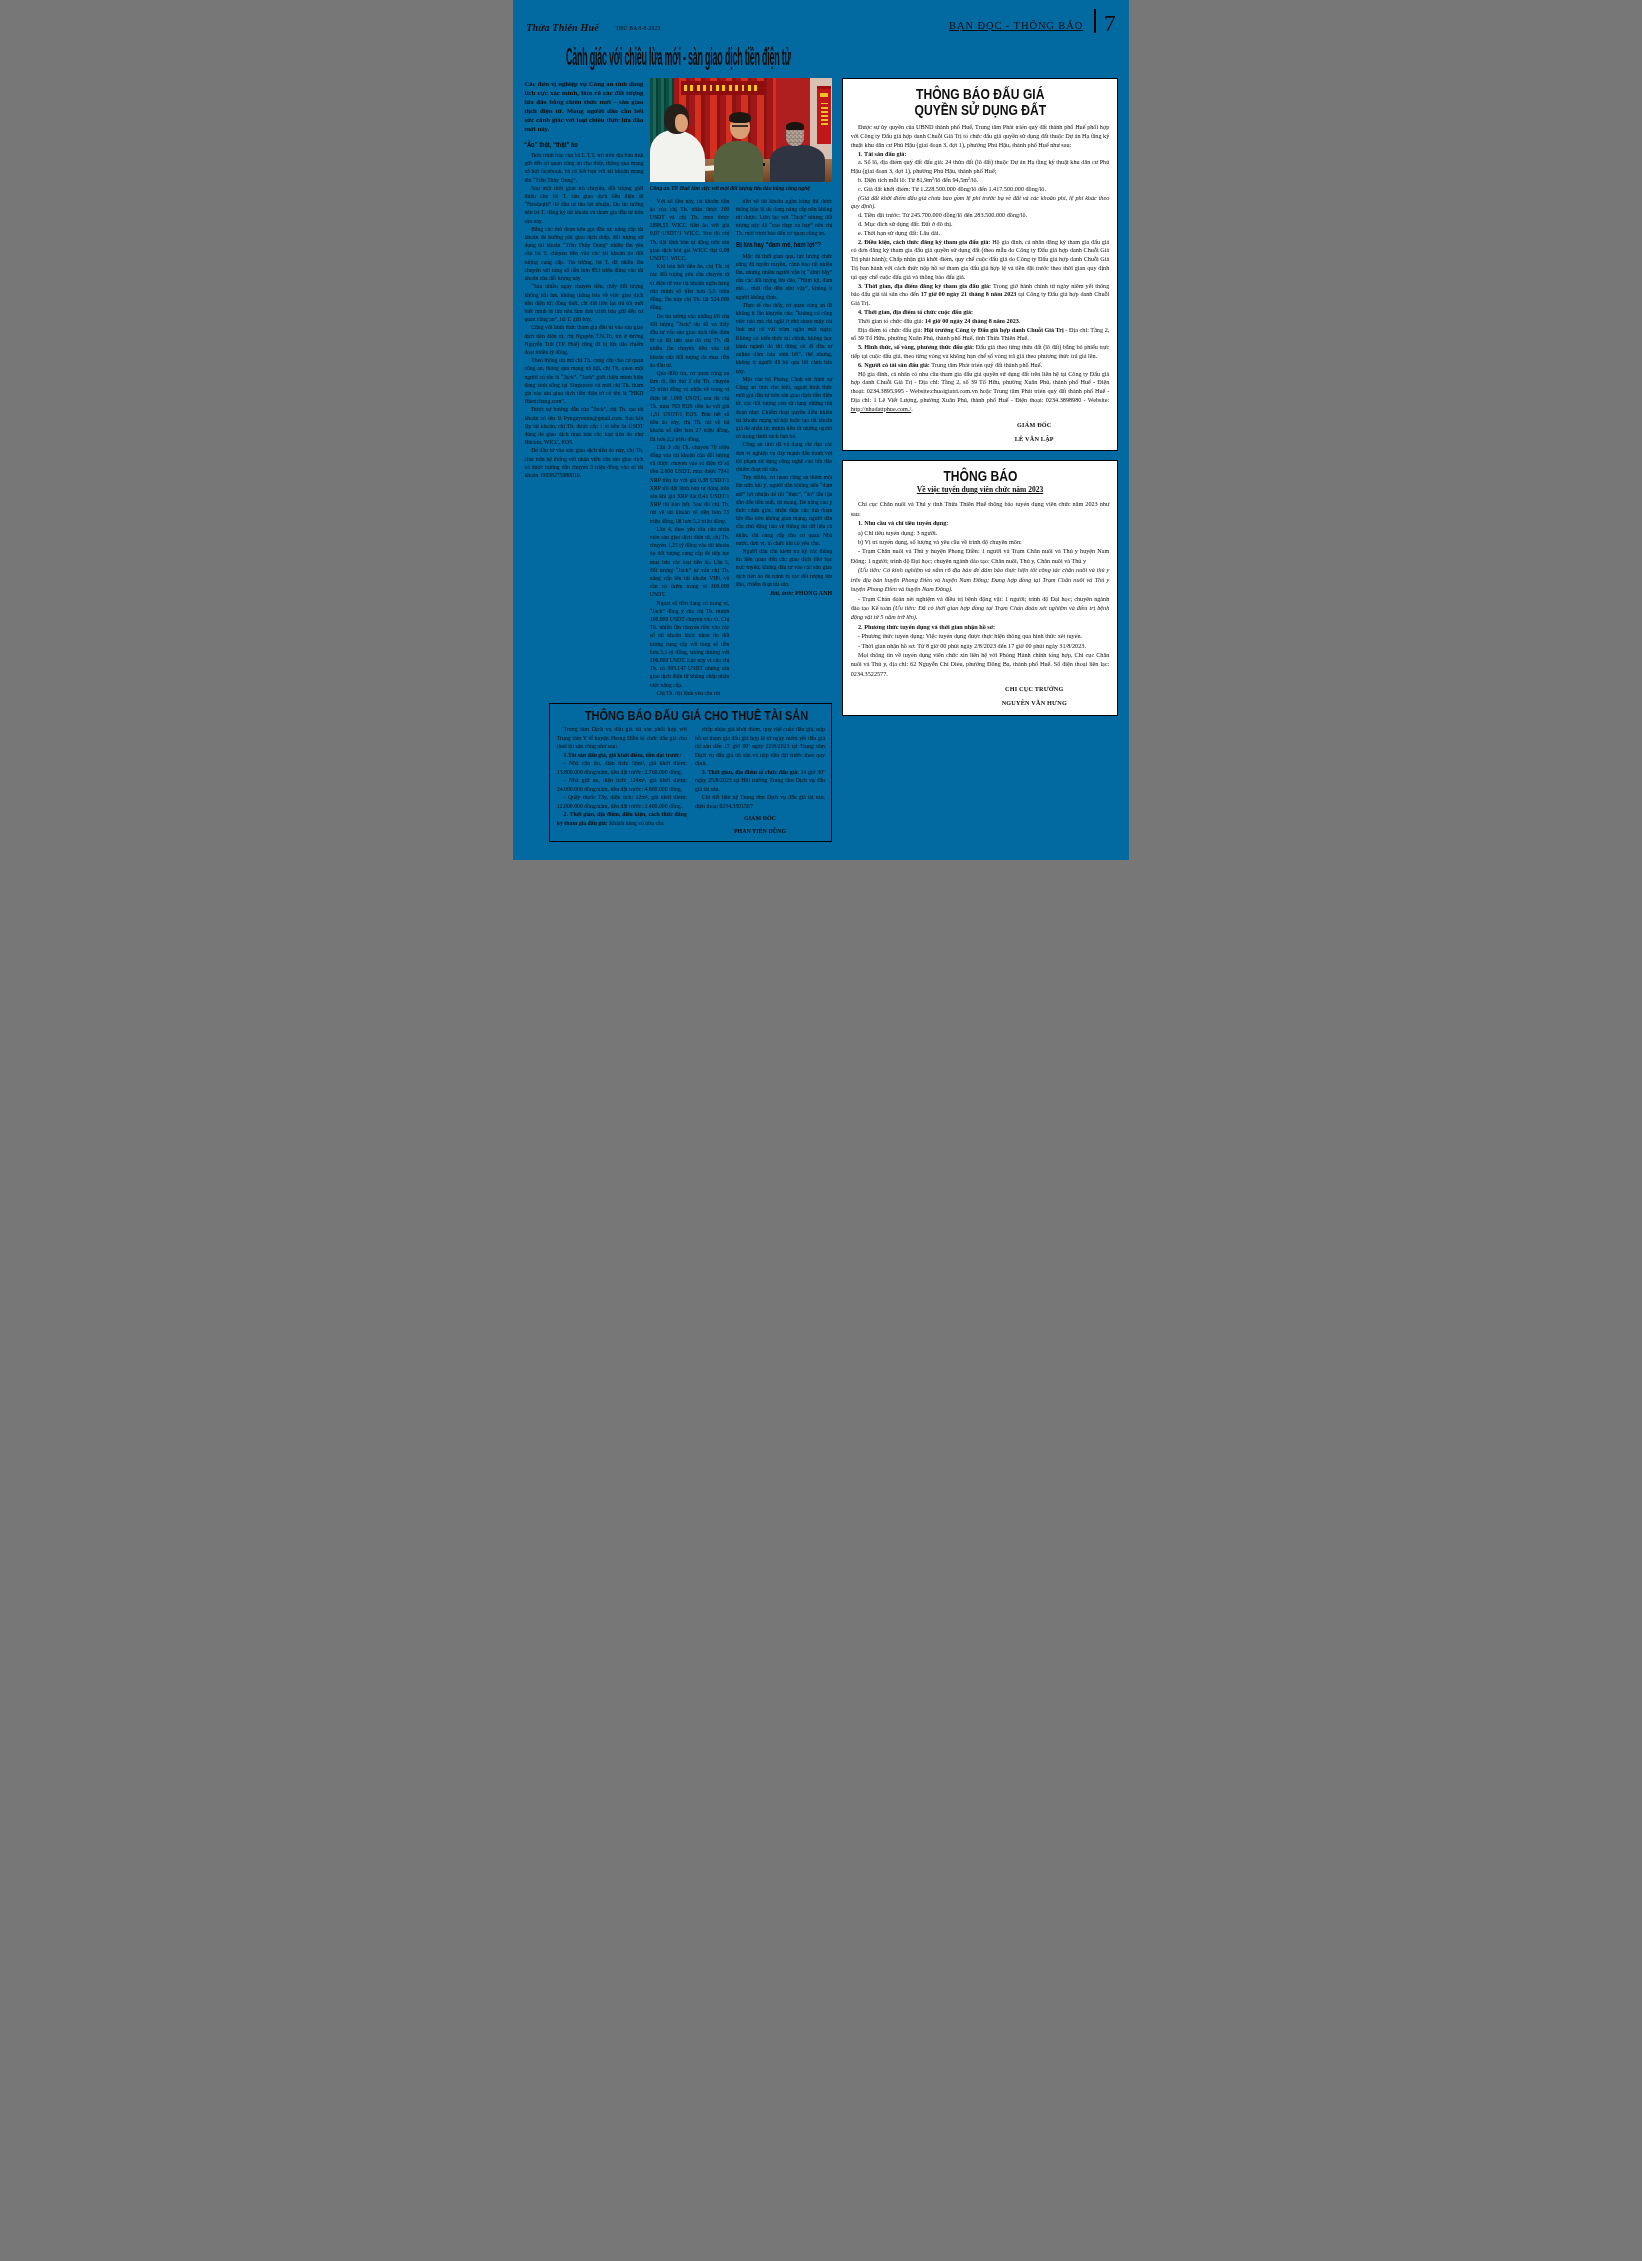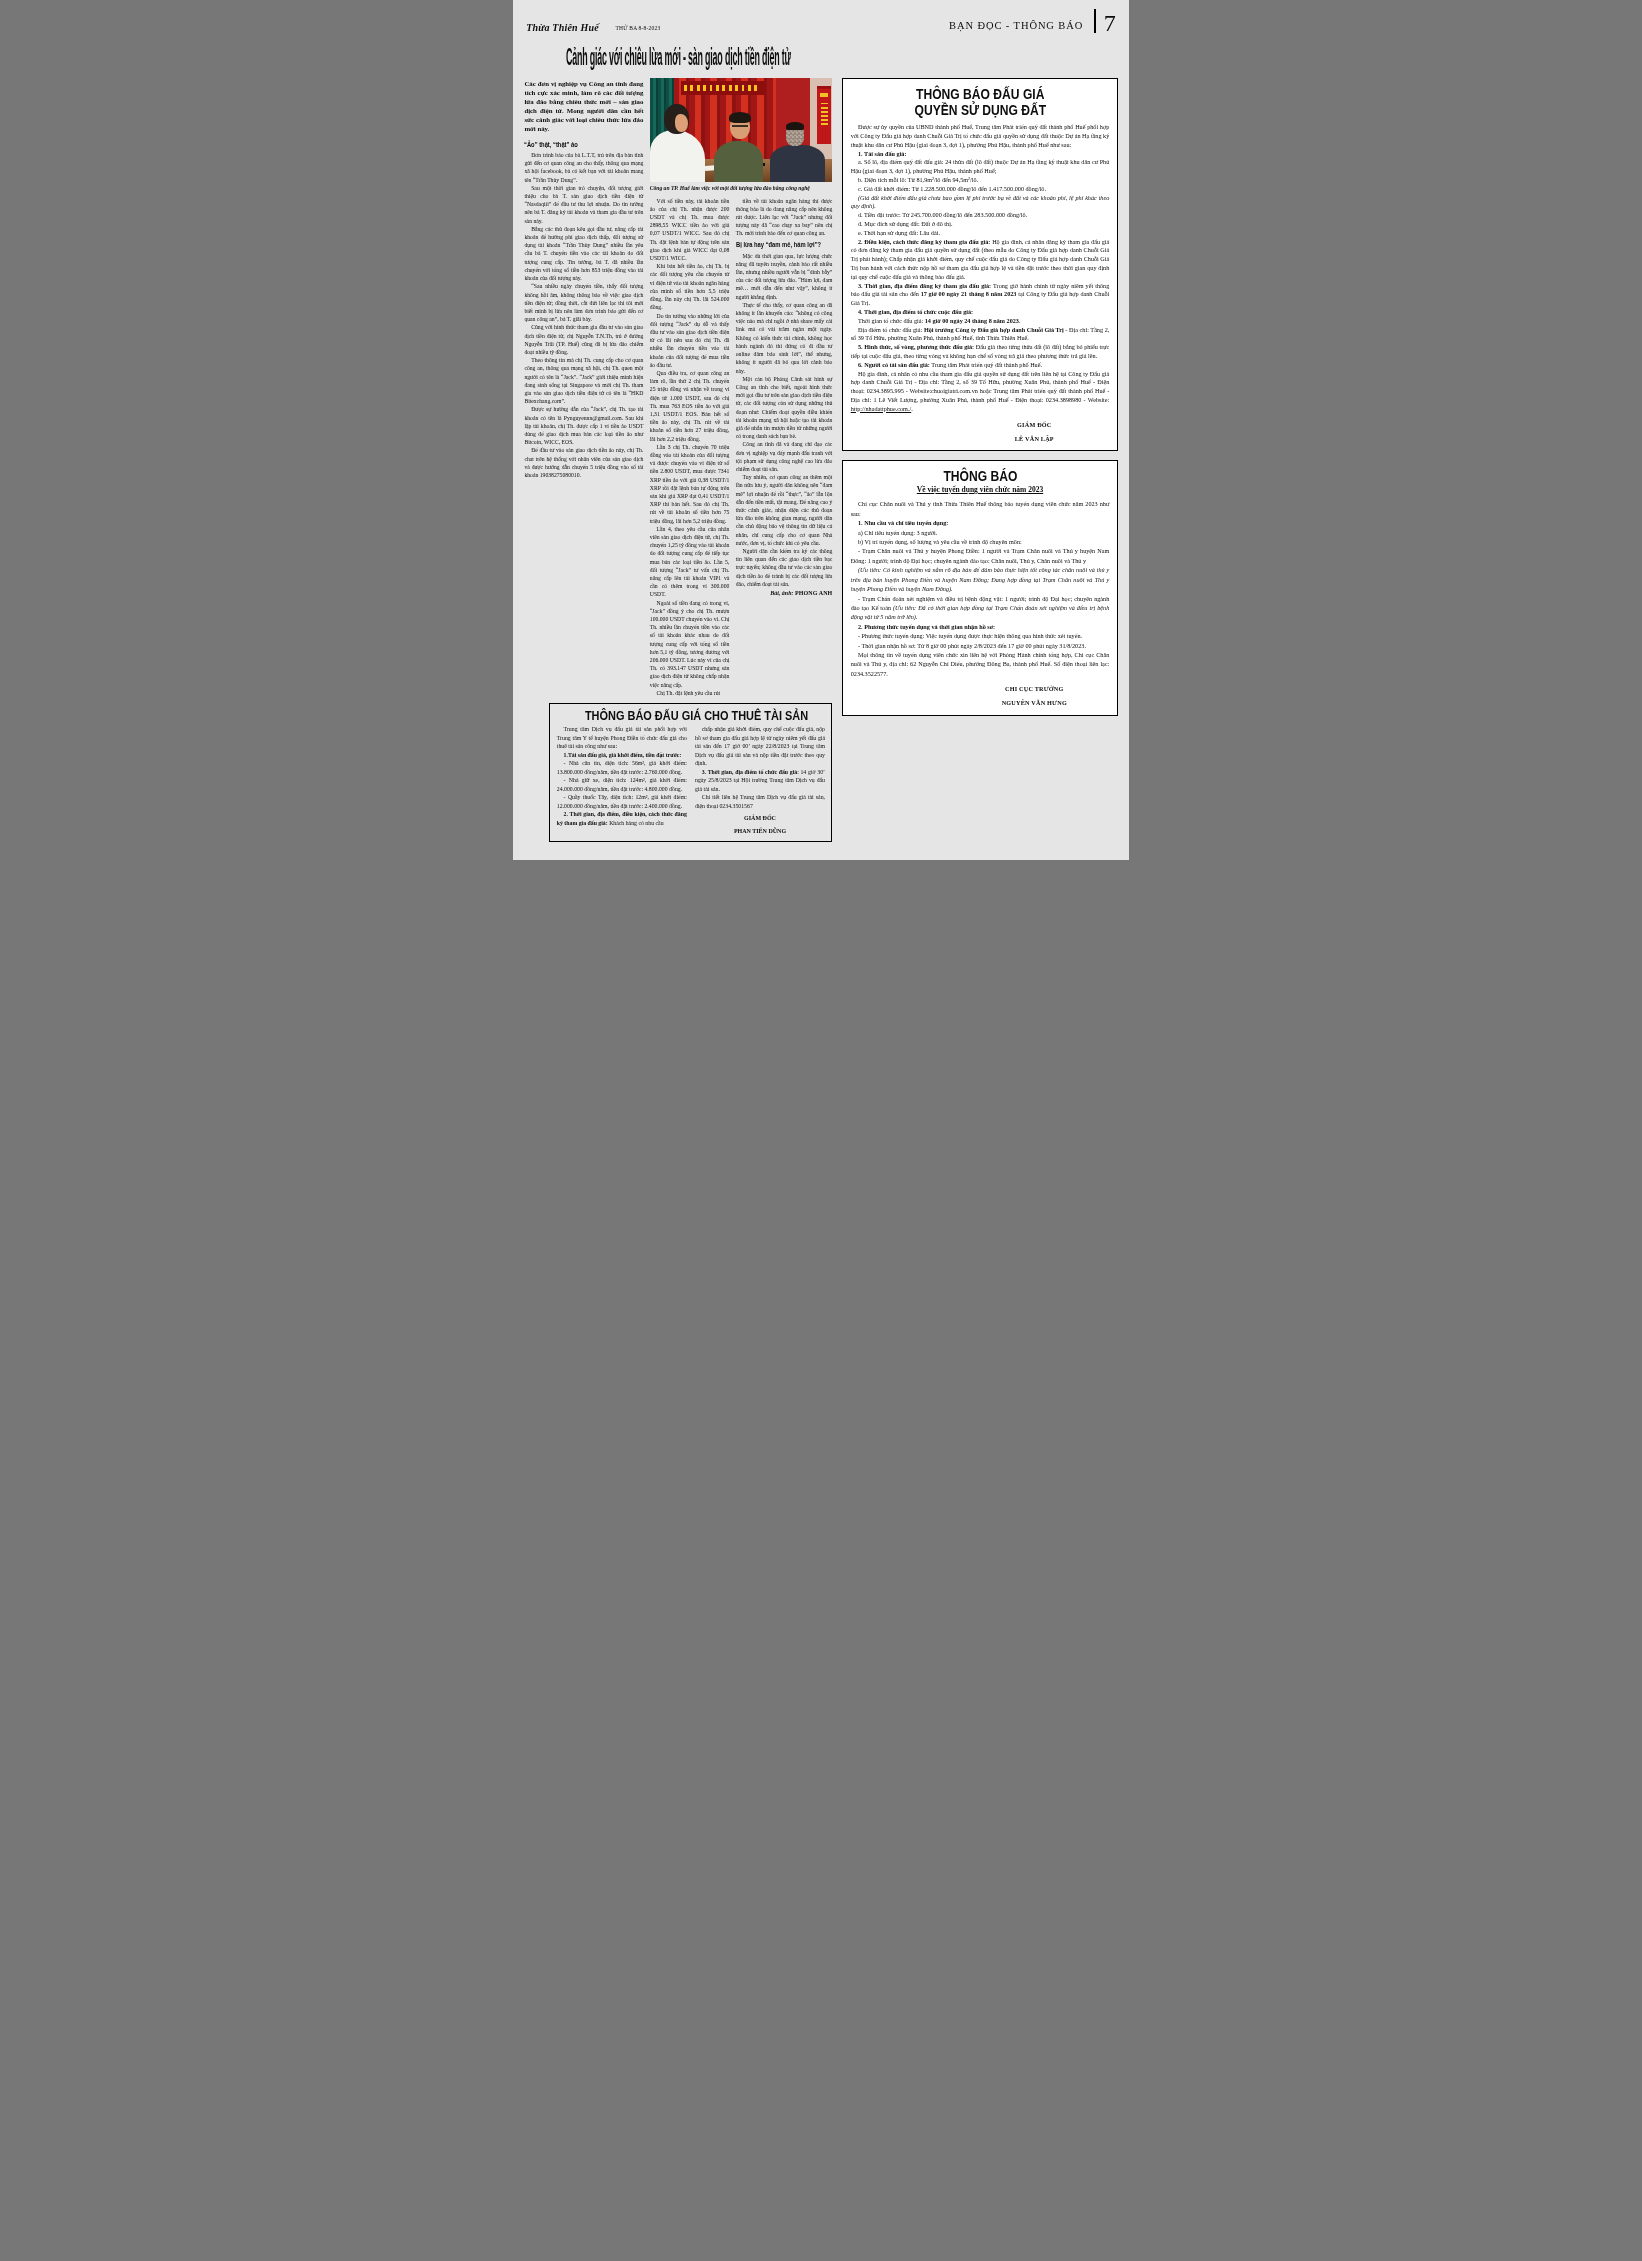--- a/index.html
+++ b/index.html
@@ -1,26 +1,26 @@
 <!DOCTYPE html>
 <html lang="vi" style="font-size:7.3px"><head>
 <meta charset="utf-8">
 <style>
   * { box-sizing: border-box; }
   html,body { margin:0; padding:0; background:#777; }
   .page {
-    width:616px; min-height:753px; margin:0 auto; background:#e5e5e5; color:#0d0d0d;
+    width:616px; min-height:753px; margin:0 auto; background:#0369a1; color:#0d0d0d;
     font-family:"Liberation Serif", serif; padding:6.4px 11.4px 18px; position:relative;
   }
   
   .hdr { display:flex; align-items:flex-end; gap:4.6px; padding:2.7px 1.8px 0.9px; }
   .brand { font:italic bold 10px/1 "Liberation Serif",serif; letter-spacing:0.2px; }
   .hdr-date { font:5.5px/1 "Liberation Serif",serif; margin-left:12px; padding-bottom:1.4px; letter-spacing:0.2px; }
   .hdr-spacer { flex:1; }
-  .hdr-section { font:10.5px/1 "Liberation Serif",serif; letter-spacing:0.9px; padding-bottom:1.8px; }
+  .hdr-section { font:10.5px/1 "Liberation Serif",serif; letter-spacing:0.9px; padding-bottom:1.8px;text-decoration:underline; }
   .hdr-bar { width:1.4px; height:24px; background:#000; margin:0 3.6px 0 6.4px; }
   .hdr-page { font:24px/0.85 "Liberation Serif",serif; }
   
   .headline-wrap { margin:10px 0 5.5px 42px; height:29px; overflow:visible; }
   .headline {
     display:inline-block; white-space:nowrap; transform:scaleX(.37); transform-origin:left center;
     font:bold 24px/1.1 "Liberation Sans",sans-serif; letter-spacing:-0.5px;
   }
   
   .main { display:flex; gap:10px; }

